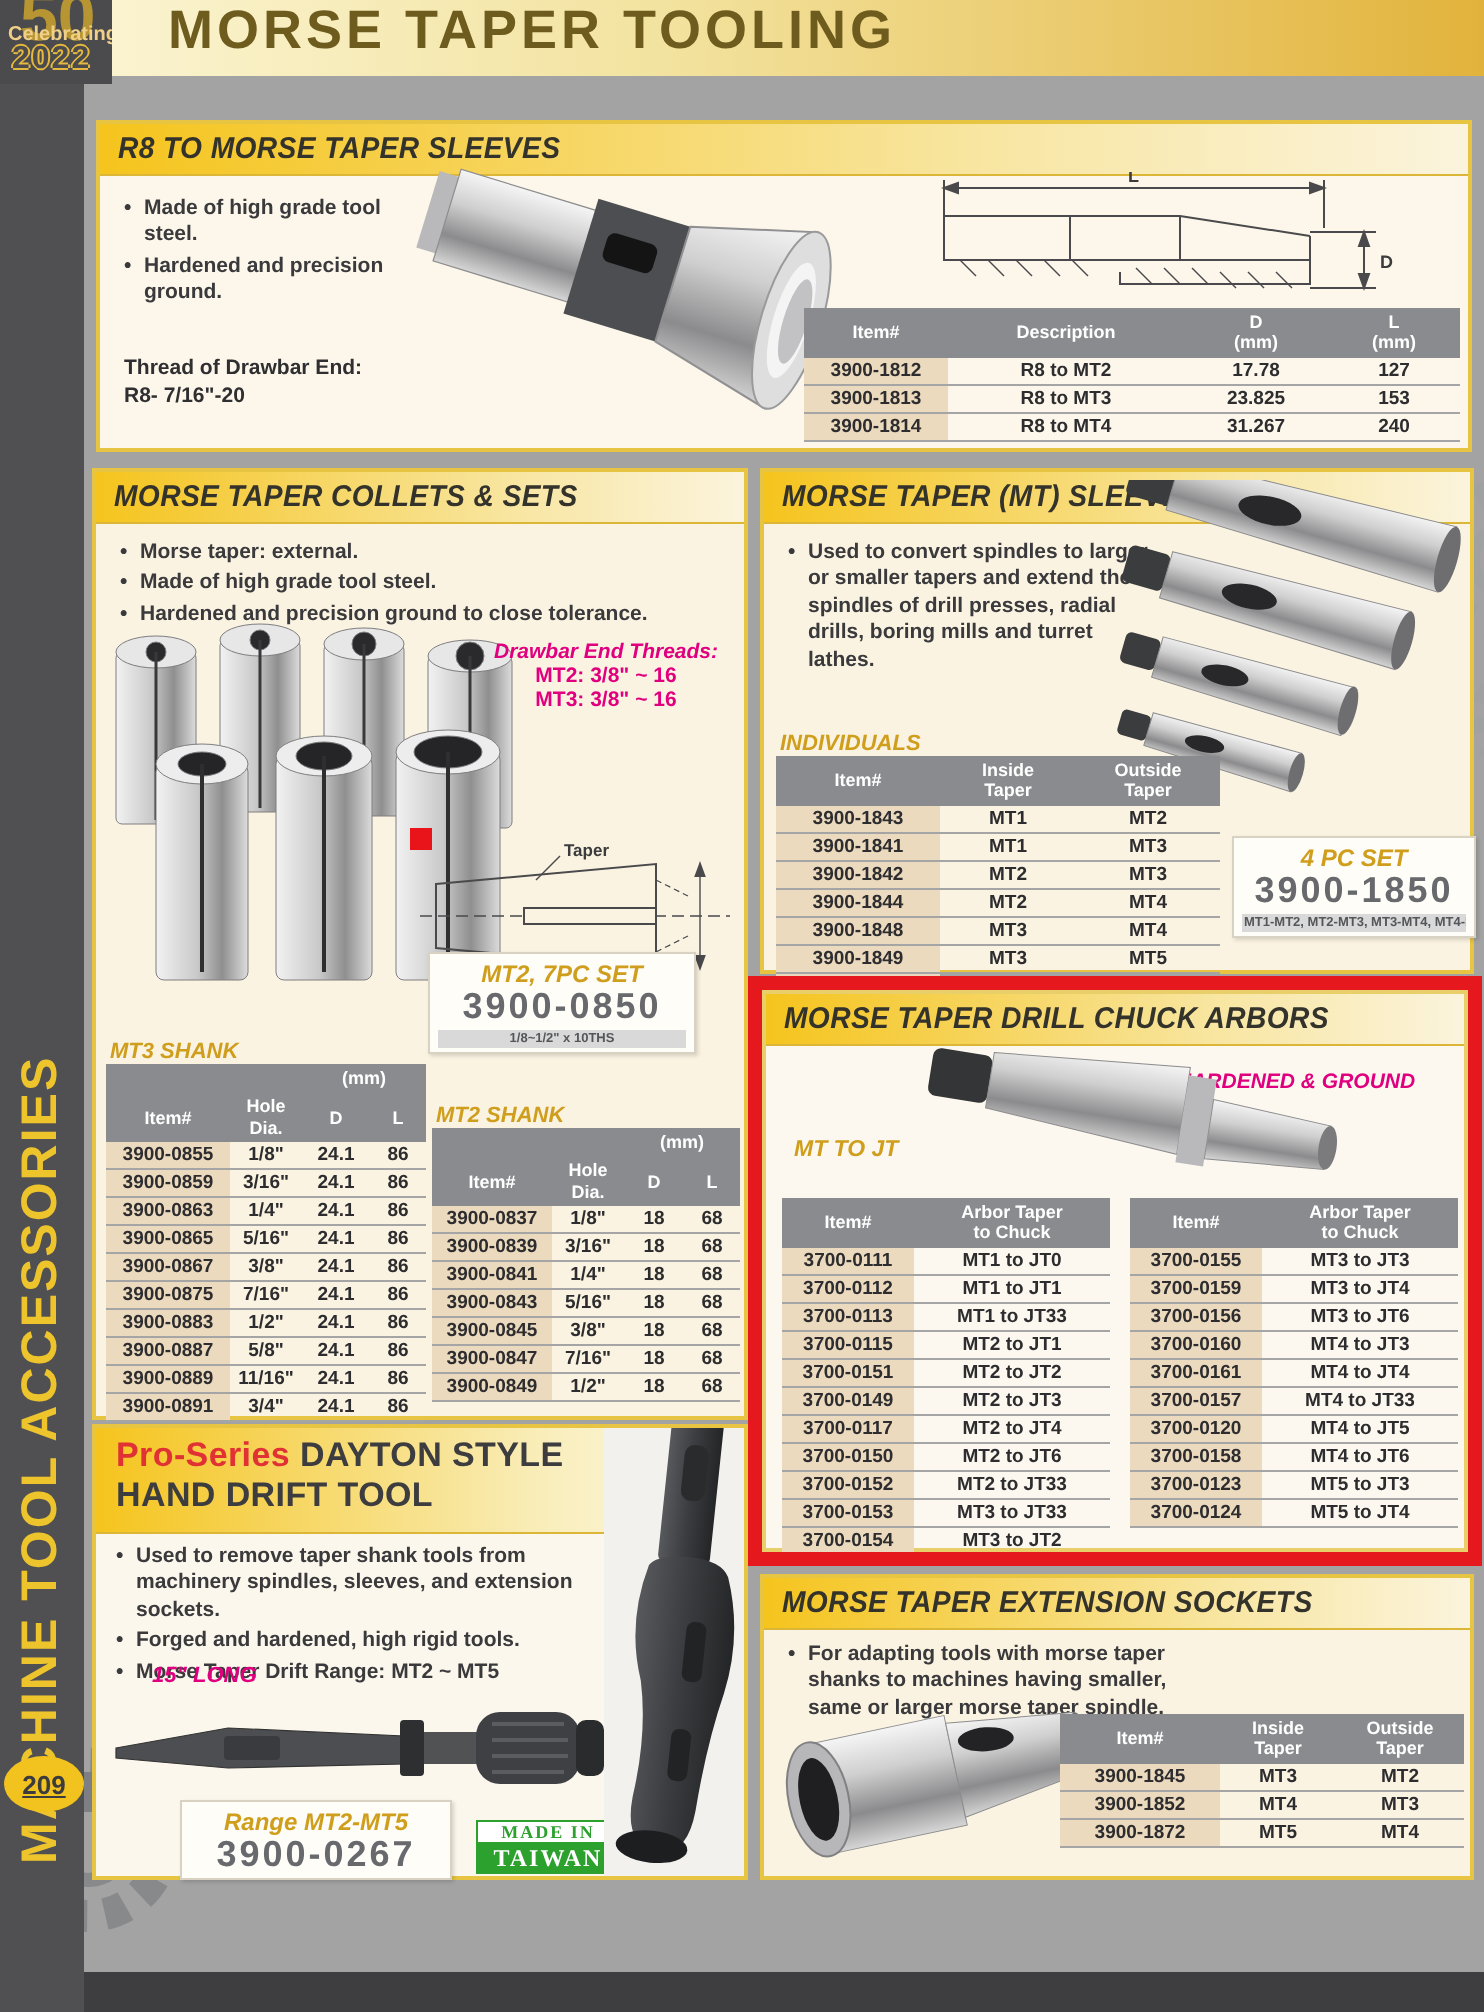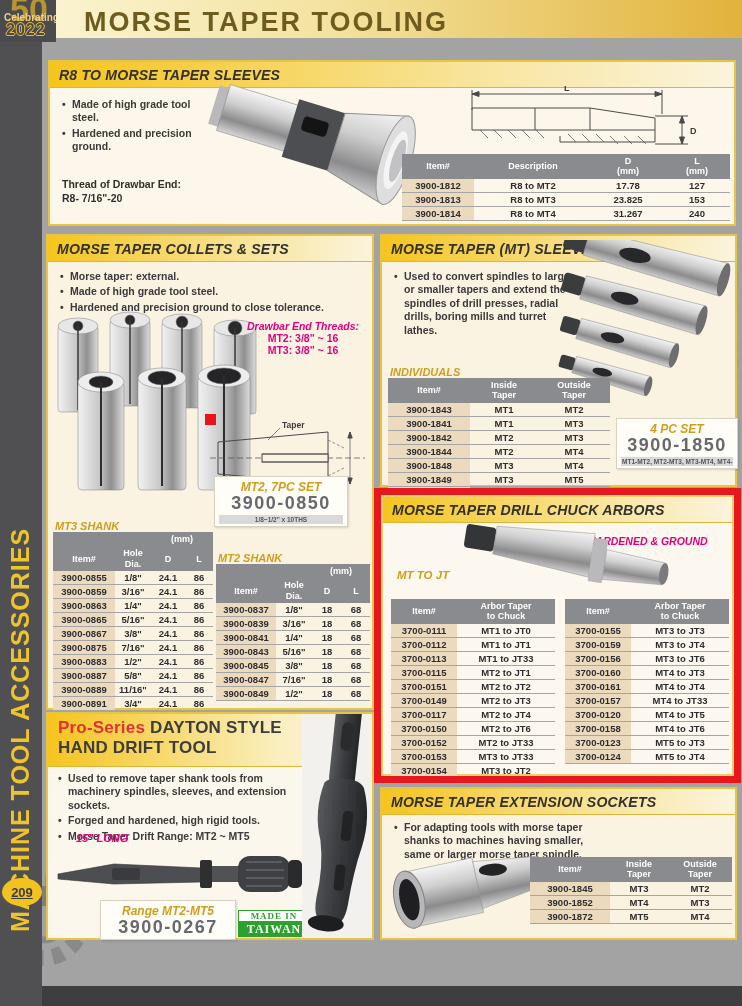--- a/index.html
+++ b/index.html
@@ -7,21 +7,21 @@
   .page{position:relative;width:742px;height:1006px;background:#a3a3a3;overflow:hidden;margin:0 auto;}
 
   
   .anniv{position:absolute;left:0;top:0;width:56px;height:42px;background:#4b4b4d;z-index:5;overflow:hidden;}
   .anniv-50{position:absolute;left:10px;top:-10px;font-size:34px;font-weight:800;color:#caa22e;opacity:.85;}
   .anniv-word{position:absolute;left:4px;top:12px;font-size:10px;font-weight:700;color:#f0d089;}
   .anniv-year{position:absolute;left:6px;top:21px;font-size:16px;font-weight:800;letter-spacing:1px;color:#4b4b4d;
               text-shadow:-1px 0 #e5b93f,1px 0 #e5b93f,0 -1px #e5b93f,0 1px #e5b93f;}
   .topband{position:absolute;left:56px;right:0;top:0;height:38px;z-index:4;
            background:linear-gradient(to right,#faf3cf 0%,#f3e3a0 40%,#e2b33c 100%);
-           display:flex;align-items:flex-end;}
+           display:flex;align-items:flex-start;}
   .topband .ttl{margin-left:28px;font-size:27px;font-weight:800;letter-spacing:2px;color:#6e5c1e;}
 
   
   .sidebar{position:absolute;left:0;top:42px;width:42px;bottom:0;background:#505052;z-index:3;}
   .sidebar-text{position:absolute;left:6px;top:310px;height:580px;writing-mode:vertical-rl;transform:rotate(180deg);
                 color:#eec42d;font-size:25px;font-weight:700;letter-spacing:1px;white-space:nowrap;}
   .pagebadge{position:absolute;left:2px;top:878px;width:40px;height:28px;background:#f2c21e;border-radius:50%;
              display:flex;align-items:center;justify-content:center;font-size:13px;font-weight:800;color:#3c3c3e;z-index:6;text-decoration:underline;}
   .tooth{position:absolute;left:30px;top:886px;width:34px;height:20px;background:#7d7f82;z-index:2;}
 
@@ -714,21 +714,21 @@
       <rect x="146" y="14" width="12" height="28" rx="2" fill="#2e2f31"></rect>
       <rect x="158" y="20" width="28" height="16" fill="#505254"></rect>
       <rect x="184" y="10" width="52" height="36" rx="12" fill="#3e4043"></rect>
       <line x1="192" y1="16" x2="228" y2="16" stroke="#5a5c5f" stroke-width="2"></line>
       <line x1="192" y1="24" x2="230" y2="24" stroke="#5a5c5f" stroke-width="2"></line>
       <line x1="192" y1="32" x2="230" y2="32" stroke="#5a5c5f" stroke-width="2"></line>
       <line x1="192" y1="40" x2="228" y2="40" stroke="#5a5c5f" stroke-width="2"></line>
       <rect x="234" y="14" width="14" height="28" rx="5" fill="#2a2b2d"></rect>
     </svg>
 
-    <div class="set-box" style="left:52px;top:186px;width:126px;">
+    <div class="set-box" style="left:42px;top:186px;width:126px;">
       <div class="set-name goldlbl">Range MT2-MT5</div>
       <div class="set-item">3900-0267</div>
     </div>
     <div class="madein" style="left:190px;top:196px;">
       <span class="mi1">MADE IN</span>
       <span class="mi2">TAIWAN</span>
     </div>
 
     <svg class="abs" style="right:0;top:0;" width="70" height="224" viewBox="0 0 70 224">
       <rect x="0" y="0" width="70" height="224" fill="#f2f1ee"></rect>

